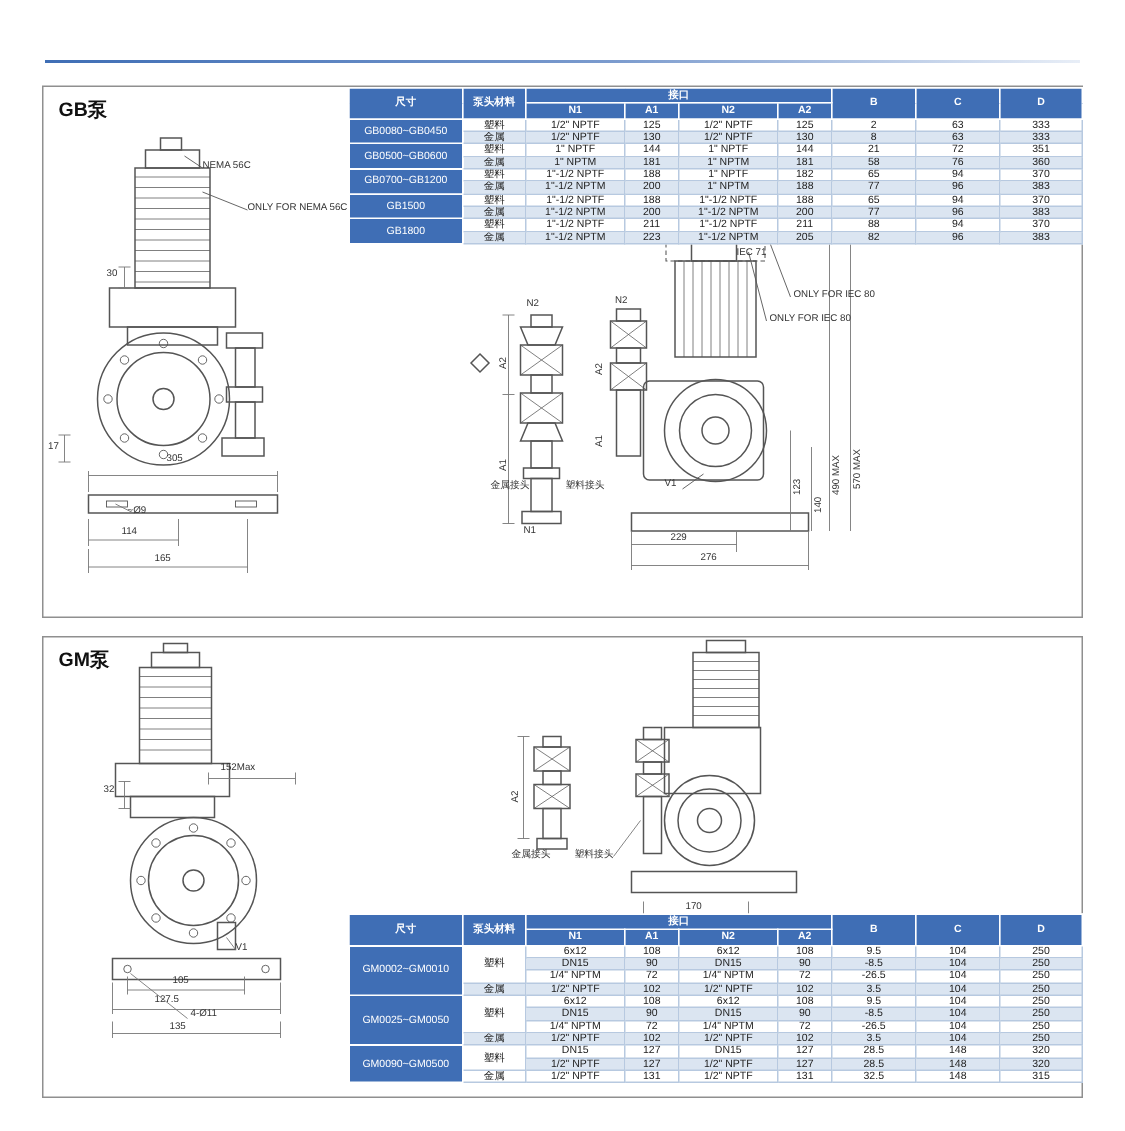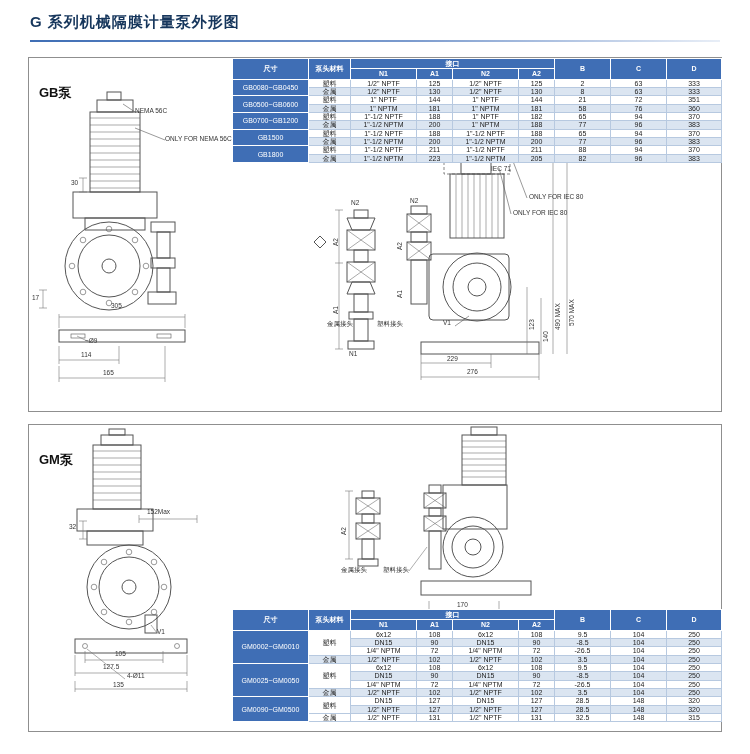--- a/index.html
+++ b/index.html
@@ -3,36 +3,35 @@
 <meta charset="utf-8">
 <style>
   * { margin:0; padding:0; box-sizing:border-box; }
   html,body { background:#fff; }
   .page { position:relative; width:750px; height:754px; background:#fff; overflow:hidden;
           font-family:"Liberation Sans","DejaVu Sans",sans-serif; color:#222; }
   .title { position:absolute; left:30px; top:13px; font-size:15px; font-weight:bold; color:#16365c; letter-spacing:1px; }
   .rule  { position:absolute; left:30px; top:40px; width:690px; height:2px;
            background:linear-gradient(to right,#3f6eb5 0%, #7b9bce 55%, #e8eef7 100%); }
   .panel { position:absolute; border:1px solid #8f8f8f; background:#fff; }
-  .panel-label { position:absolute; left:10px; top:6px; font-size:13px; font-weight:bold; color:#111;margin-top:20px; }
+  .panel-label { position:absolute; left:10px; top:6px; font-size:13px; font-weight:bold; color:#111; }
   .ann { position:absolute; font-size:6.5px; color:#333; white-space:nowrap; line-height:1; }
   .ann.rot { transform:rotate(-90deg); transform-origin:0 0; }
   .spec { position:absolute; border-collapse:collapse; table-layout:fixed; font-size:7px; line-height:1.05; background:#fff; }
   .spec th { background:#3f6eb5; color:#fff; border:1px solid #fff; font-weight:bold; padding:1px 0; text-align:center; }
   .spec td { border:1px solid #b7c9e0; text-align:center; padding:0 1px; background:#fff; color:#222; white-space:nowrap; overflow:hidden; }
   .spec tr.alt td { background:#dbe5f1; }
   .spec td.model { background:#3f6eb5; color:#fff; border:1px solid #fff; }
   .drawing { position:absolute; left:0; top:0; }
 </style>
 </head>
 <body>
 
 <div class="page">
 
-  <div class="title">G 系列机械隔膜计量泵外形图</div>
   <div class="rule"></div>
 
   <div class="panel" style="left:28px; top:57px; width:694px; height:355px;">
     <div class="panel-label">GB泵</div>
 
     <svg class="drawing" width="692" height="353" viewBox="0 0 692 353">
 
       <g stroke="#555" stroke-width="1" fill="none">
         <rect x="78" y="34" width="14" height="8"></rect>
         <rect x="68" y="42" width="36" height="12"></rect>

